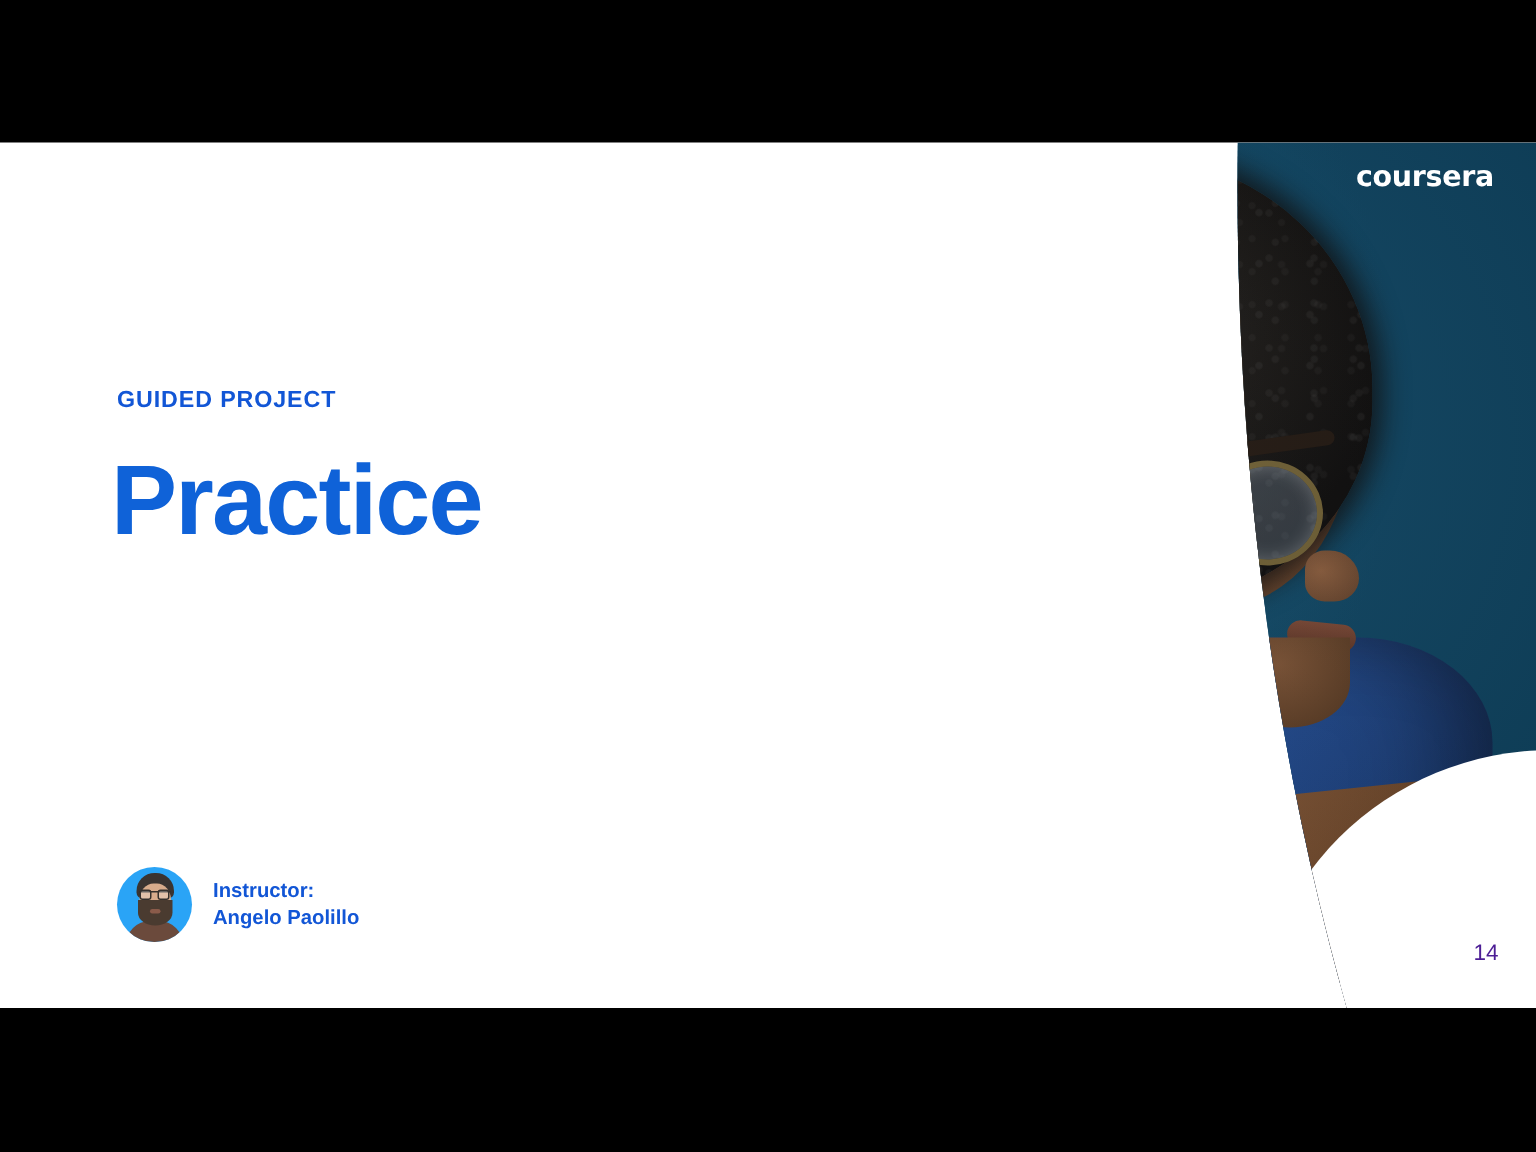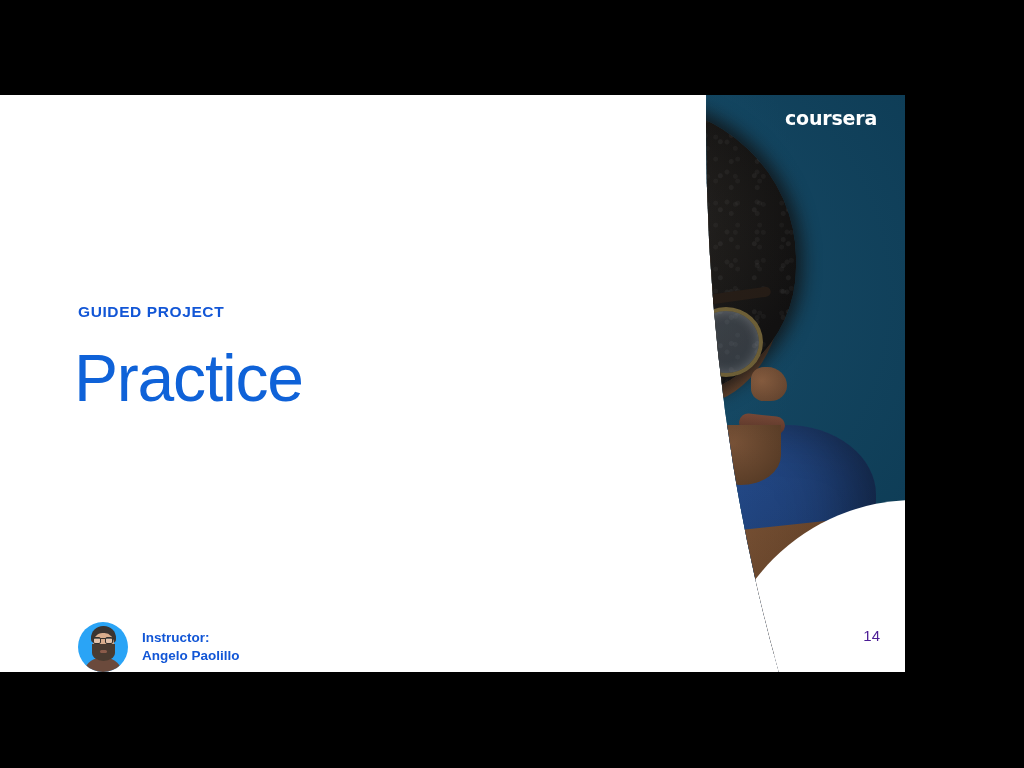--- a/index.html
+++ b/index.html
@@ -12,21 +12,21 @@
   }
 
   
   #screen { position:relative; width:1024px; height:768px; background:#000; }
   .bar-top    { position:absolute; left:0; top:0;     width:1024px; height:95px;  background:#000; }
   .bar-bottom { position:absolute; left:0; top:672px; width:1024px; height:96px;  background:#000; }
 
   
   #slide {
     position:absolute; left:0; top:95px;
-    width:905px; height:577px;
+    width:1024px; height:577px;
     background:#ffffff;
     overflow:hidden;
   }
 
   
   #photo-panel {
     position:absolute; right:0; top:0;
     width:624px; height:577px;
     overflow:hidden;
     
@@ -208,39 +208,39 @@
   }
 
   
   #page-num {
     position:absolute; right:25px; bottom:28px;
     color:#4c1d95; font-size:15px; font-weight:400;
     font-family:"Liberation Sans", sans-serif;
   }
 
   
-  #text-col { position:absolute; left:78px; top:0; width:400px; height:577px;margin-top:45px; }
+  #text-col { position:absolute; left:78px; top:0; width:400px; height:577px; }
   #eyebrow {
     position:absolute; top:163px; left:0;
     color:#1256d6; font-size:15.5px; font-weight:700;
     letter-spacing:.6px;
   }
   #headline {
     position:absolute; top:205px; left:-4px;
-    color:#0f62d8; font-size:66px; font-weight:400;
+    color:#0f62d8; font-size:66px; font-weight:700;
     letter-spacing:-1.2px; line-height:1;
   }
   #subhead {
     position:absolute; top:322px; left:0; width:400px;
     color:#1256d6; font-size:16.5px; font-weight:700;
     letter-spacing:.3px; line-height:1.42;
   }
 
   
-  #instructor { position:absolute; left:78px; top:483px; display:flex; align-items:center; gap:14px;margin-top:44px; }
+  #instructor { position:absolute; left:78px; top:483px; display:flex; align-items:center; gap:14px; }
   #avatar {
     position:relative; width:50px; height:50px; border-radius:50%;
     background:#2aa4f6; overflow:hidden; flex:0 0 50px;
   }
   .av-hair { position:absolute; left:13px; top:4px; width:25px; height:17px;
              background:#3a3431; border-radius:12px 12px 4px 4px; }
   .av-face { position:absolute; left:15px; top:11px; width:21px; height:24px;
              background:#d8ac8c; border-radius:45% 45% 48% 48%; }
   .av-beard{ position:absolute; left:14px; top:22px; width:23px; height:17px;
              background:#4a3b30; border-radius:0 0 50% 50%; }

